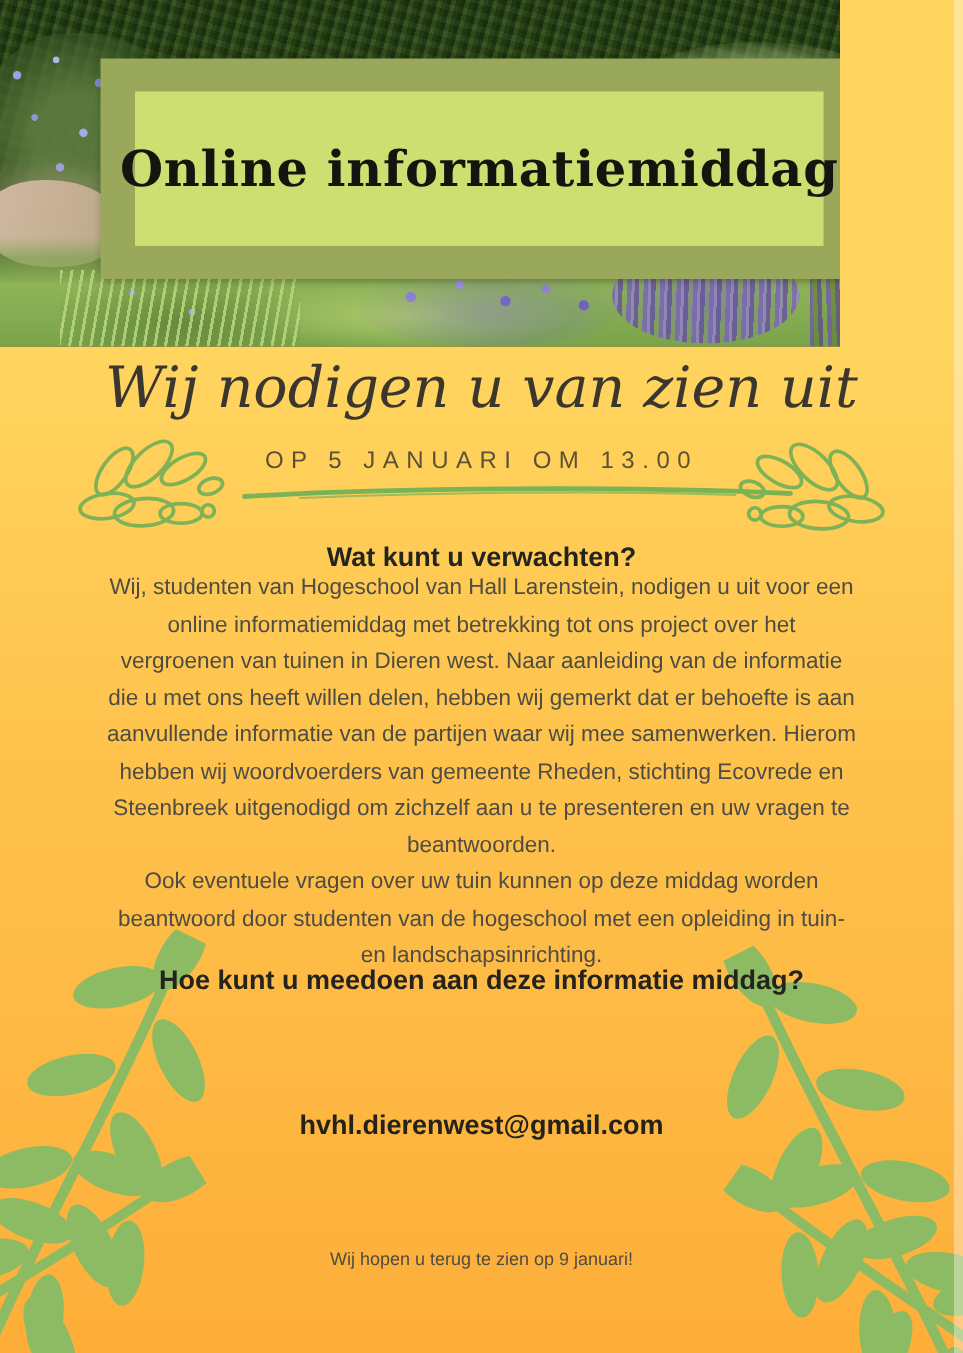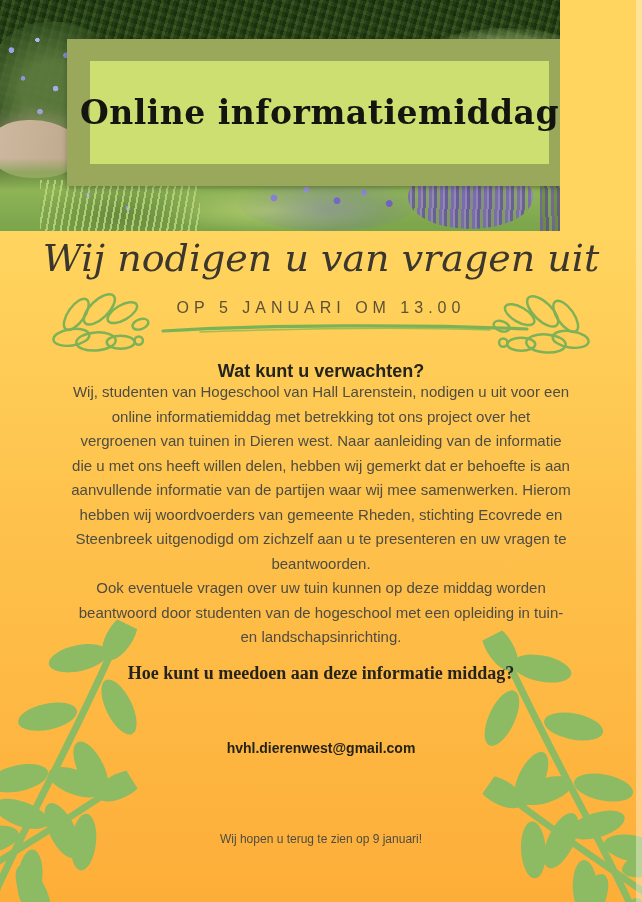--- a/index.html
+++ b/index.html
@@ -86,23 +86,23 @@
     letter-spacing:.5px;color:#15150f;white-space:nowrap;}
   
   .tb{position:absolute;left:6px;width:630px;text-align:center;z-index:2;margin:0;}
   .script{top:236px;font-family:"DejaVu Serif",serif;font-style:italic;font-weight:500;
     font-size:38px;color:var(--script_text,#3b372e);}
   .date{top:299px;font-size:16px;letter-spacing:5px;color:var(--date_text,#5c5136);}
   .h-bold{font-size:18px;font-weight:700;color:var(--heading_text,#24231d);margin-top:17px;}
   .expect-h{top:344px;}
   .body-p{font-size:15px;line-height:24.5px;color:var(--body_text,#4e4c43);white-space:pre-line;}
   .expect-b{top:380px;}
-  .join-h{top:646px;font-family:Liberation Serif, serif;}
+  .join-h{top:626px;}
   .join-i{top:688px;}
-  .email{top:740px;font-size:14px;font-weight:700;color:#23221b;}
+  .email{top:740px;font-size:18px;font-weight:700;color:#23221b;}
   .join-c{top:766px;}
   .closing{top:832px;font-size:12px;color:var(--body_text,#4e4c43);}
   
   .decor{position:absolute;z-index:1;}
   .sprig{width:128px;height:74px;}
   .sprig-left{left:46px;top:288px;}
   .sprig-right{left:468px;top:290px;transform:scaleX(-1);}
   .brush-line{left:160px;top:322px;width:370px;height:14px;}
   .branch{width:130px;height:320px;}
   .branch-l1{left:-8px;top:608px;transform:rotate(26deg);}
@@ -181,21 +181,21 @@
       <use href="#sprig-shape"></use>
     </svg>
   <svg class="decor sprig sprig-right" viewBox="0 0 150 90">
       <use href="#sprig-shape"></use>
     </svg>
   <svg class="decor brush-line" viewBox="0 0 370 14">
     <path d="M3 9 C 100 3, 260 2, 367 7" fill="none" stroke="var(--line_green,#79b356)" stroke-width="3.2" stroke-linecap="round"></path>
     <path d="M40 10 C 150 6, 250 5, 330 8" fill="none" stroke="var(--line_green,#79b356)" stroke-width="1.4" stroke-linecap="round" opacity=".7"></path>
   </svg>
 
-  <h2 class="tb script">Wij nodigen u van vragen uit</h2>
+  <h2 class="tb script">Wij nodigen u van zien uit</h2>
   <p class="tb date">OP 5 JANUARI OM 13.00</p>
 
   <h3 class="tb h-bold expect-h">Wat kunt u verwachten?</h3>
   <p class="tb body-p expect-b">Wij, studenten van Hogeschool van Hall Larenstein, nodigen u uit voor een
 online informatiemiddag met betrekking tot ons project over het
 vergroenen van tuinen in Dieren west. Naar aanleiding van de informatie
 die u met ons heeft willen delen, hebben wij gemerkt dat er behoefte is aan
 aanvullende informatie van de partijen waar wij mee samenwerken. Hierom
 hebben wij woordvoerders van gemeente Rheden, stichting Ecovrede en
 Steenbreek uitgenodigd om zichzelf aan u te presenteren en uw vragen te

